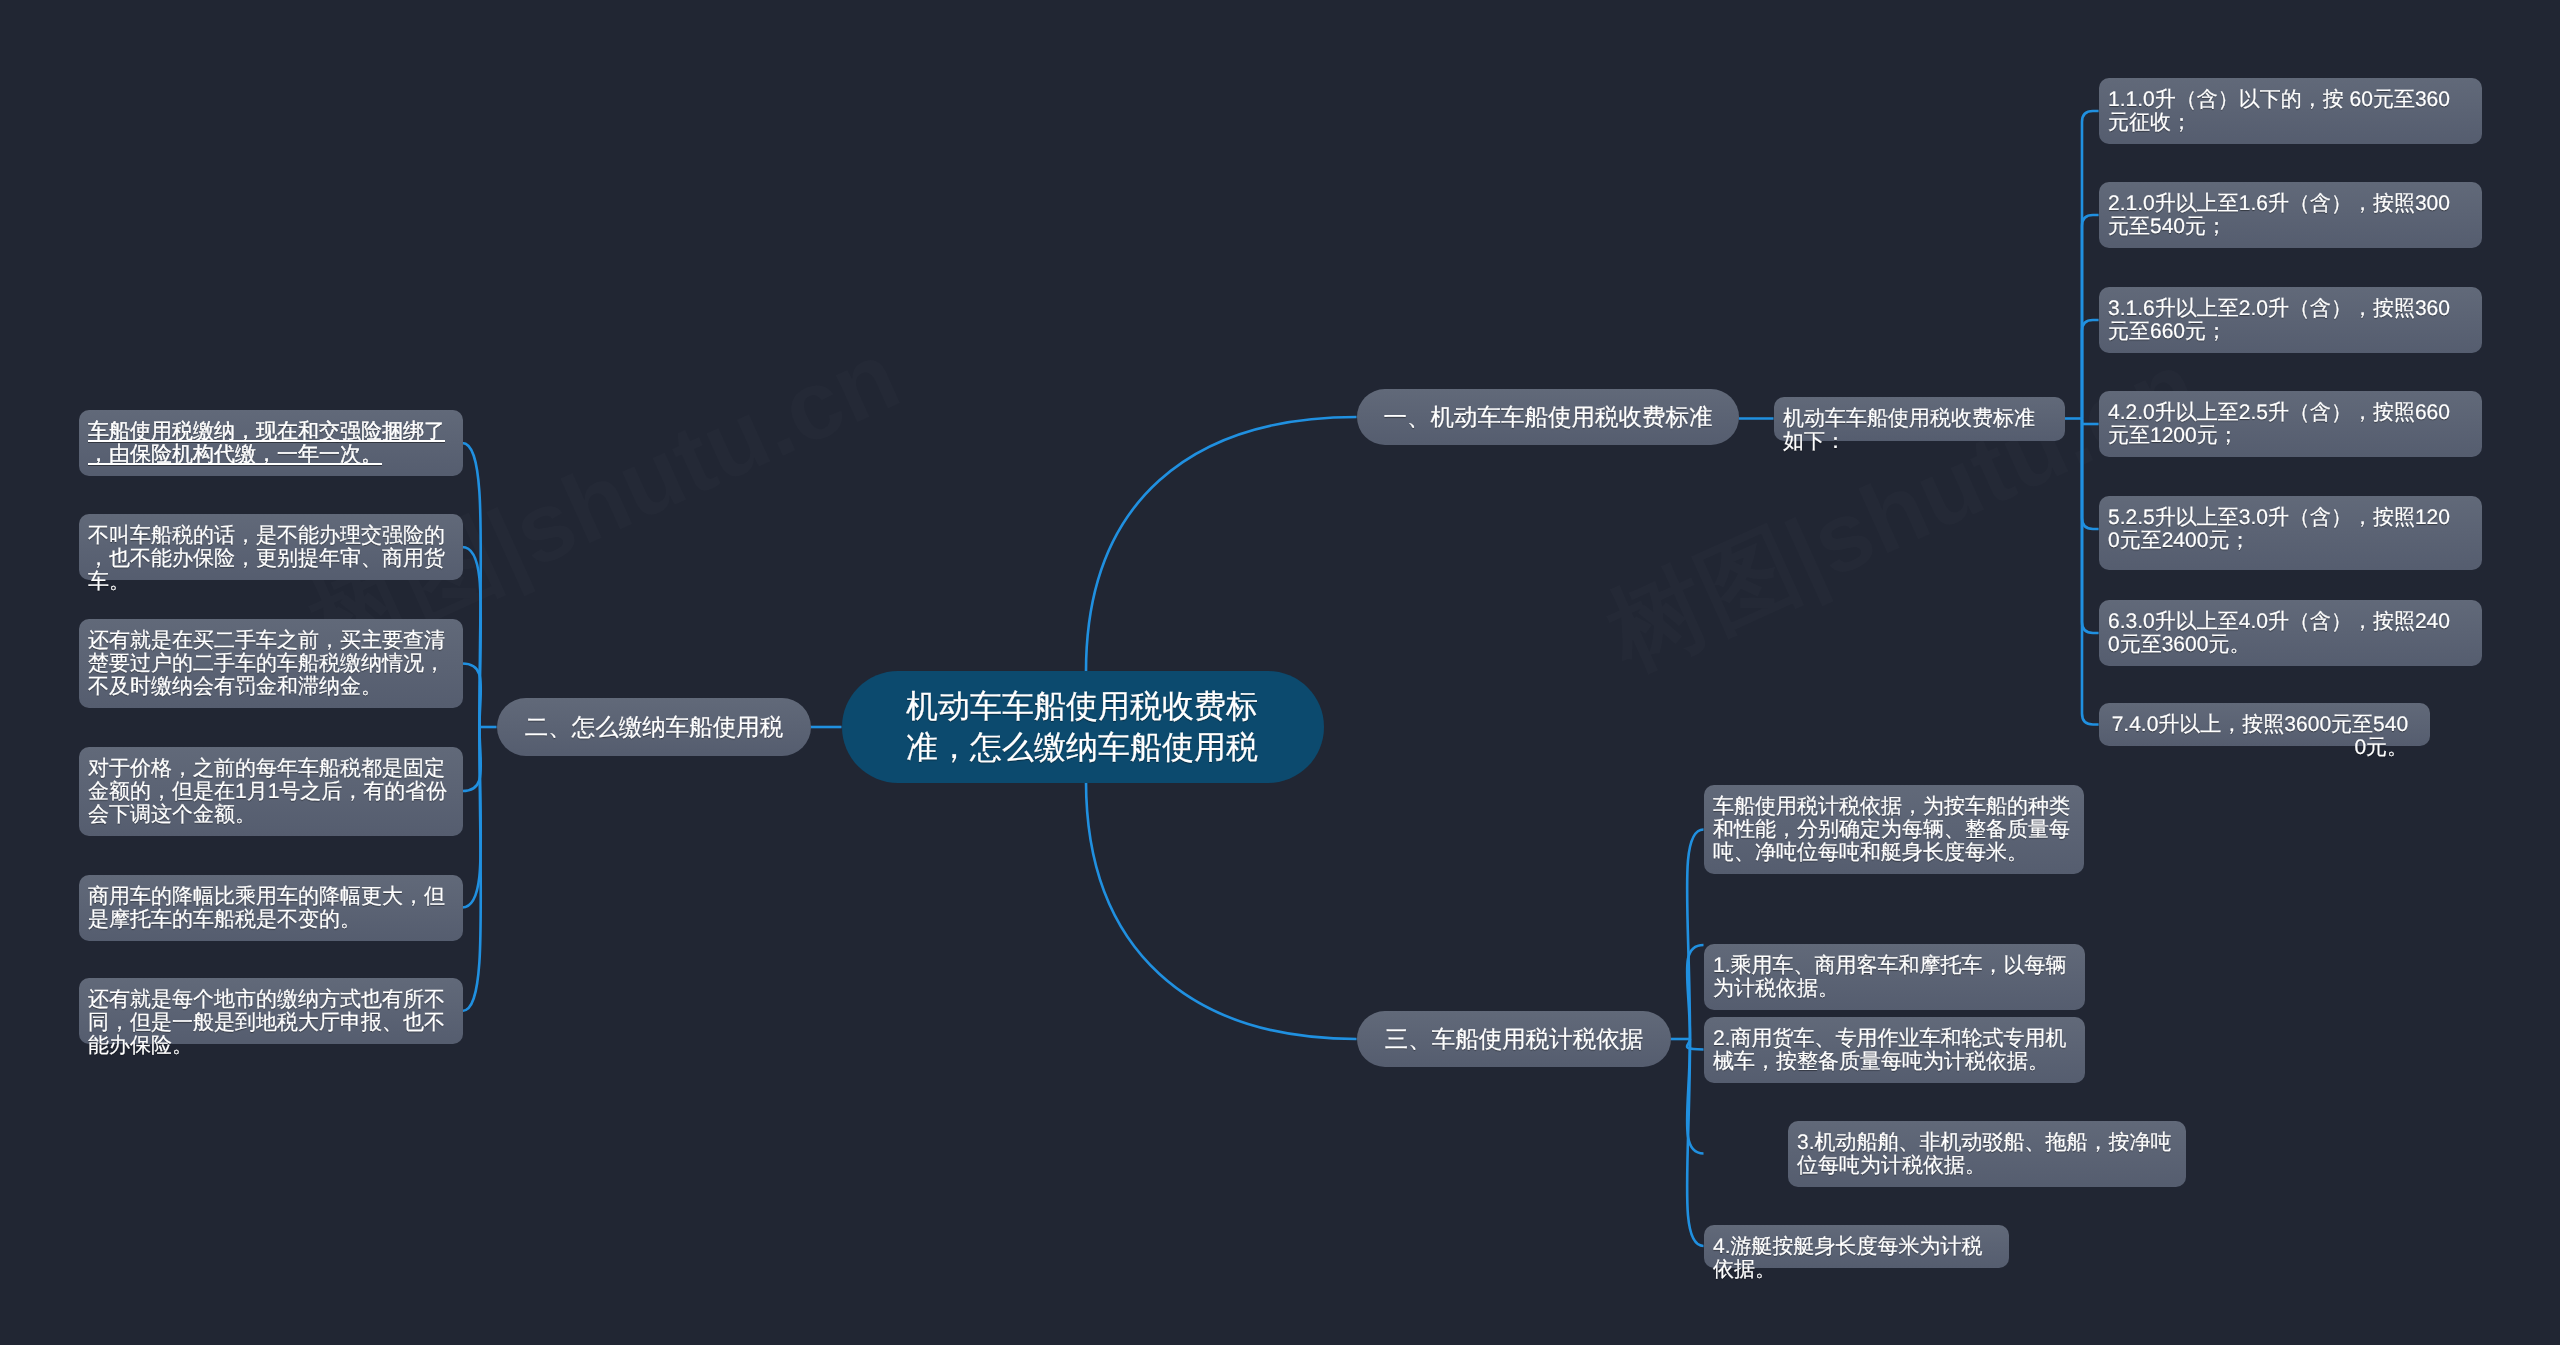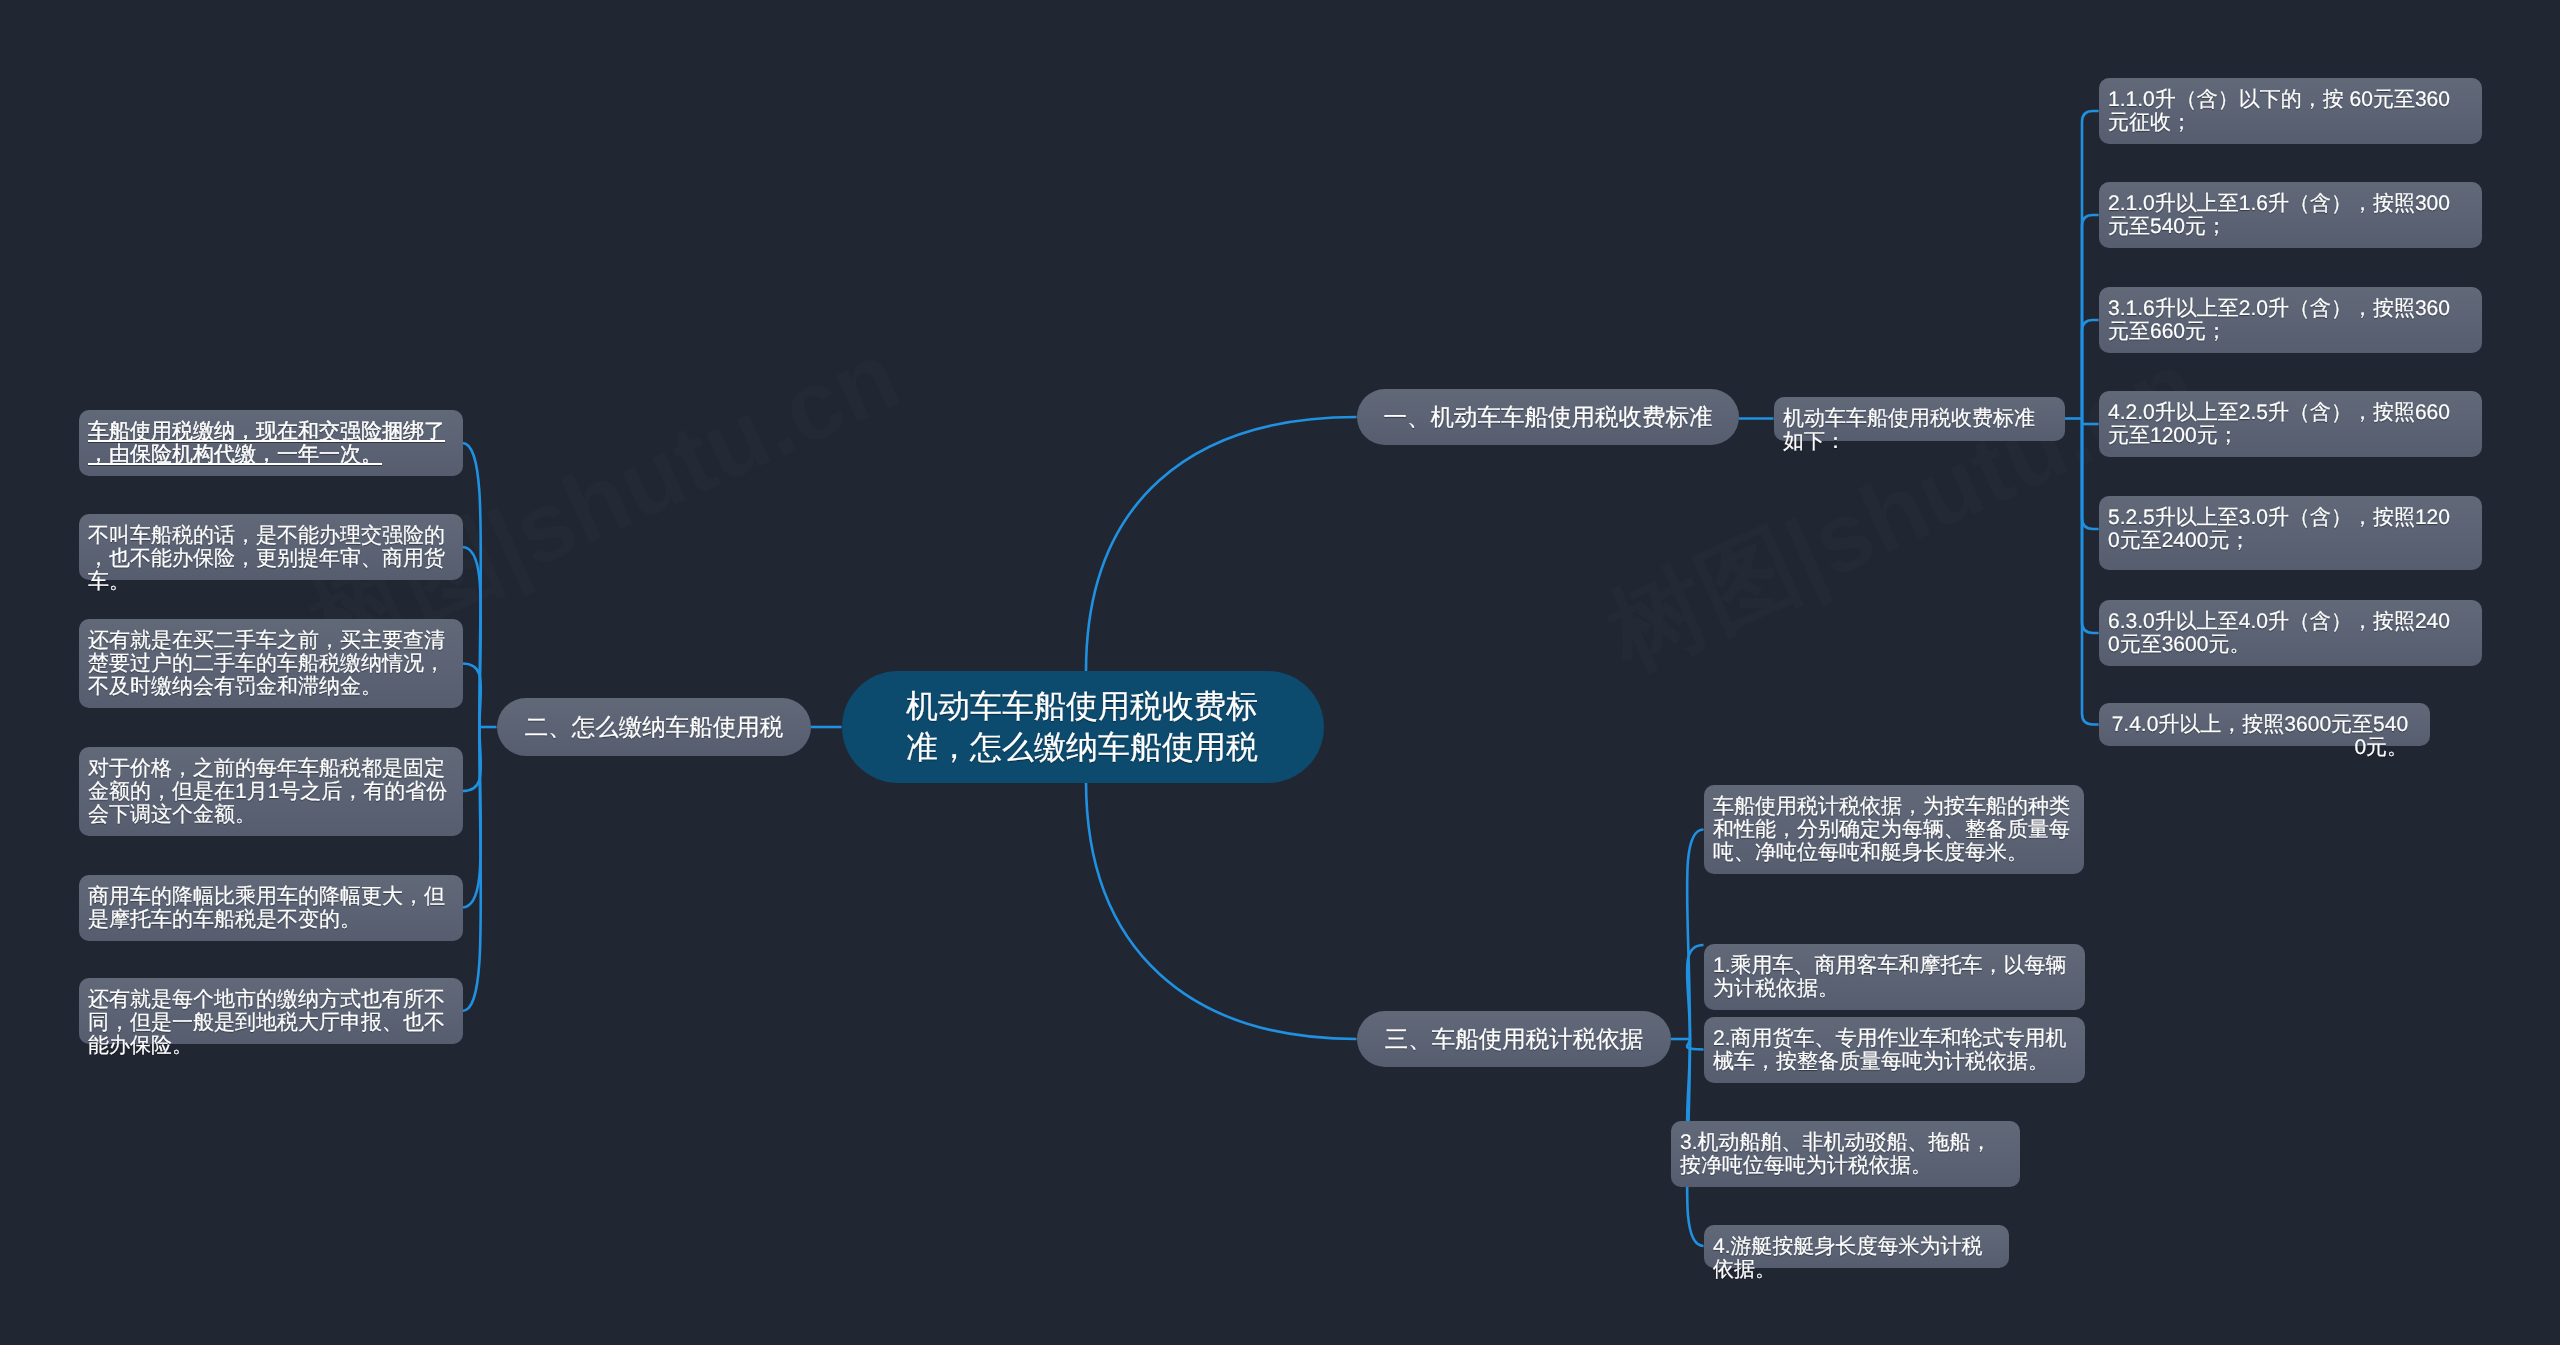--- a/index.html
+++ b/index.html
@@ -95,17 +95,17 @@
   <div class="node leaf" style="left:78.6px;top:874.5px;width:383.6px;height:66px;padding:10px 12.6px 10px 9px;">
     <span>商用车的降幅比乘用车的降幅更大，但是摩托车的车船税是不变的。</span></div>
   <div class="node leaf" style="left:78.6px;top:978px;width:383.6px;height:66px;padding:10px 12.6px 10px 9px;">
     <span>还有就是每个地市的缴纳方式也有所不同，但是一般是到地税大厅申报、也不能办保险。</span></div>
   <div class="node leaf" style="left:1703.5px;top:785px;width:380.0px;height:89px;padding:10px 9.0px 10px 9px;">
     <span>车船使用税计税依据，为按车船的种类和性能，分别确定为每辆、整备质量每吨、净吨位每吨和艇身长度每米。</span></div>
   <div class="node leaf" style="left:1703.5px;top:944px;width:380.8px;height:66px;padding:10px 12.8px 10px 9px;">
     <span>1.乘用车、商用客车和摩托车，以每辆为计税依据。</span></div>
   <div class="node leaf" style="left:1703.5px;top:1016.5px;width:380.8px;height:66px;padding:10px 12.8px 10px 9px;">
     <span>2.商用货车、专用作业车和轮式专用机械车，按整备质量每吨为计税依据。</span></div>
-  <div class="node leaf" style="left:1671px;top:1120.5px;width:349px;height:66px;padding:10px 12.8px 10px 9px;">
+  <div class="node leaf" style="left:1788px;top:1120.5px;width:398px;height:66px;padding:10px 12.8px 10px 9px;">
     <span>3.机动船舶、非机动驳船、拖船，按净吨位每吨为计税依据。</span></div>
   <div class="node leaf" style="left:1703.5px;top:1224.5px;width:305px;height:43px;padding:10px 11.0px 10px 9px;">
     <span>4.游艇按艇身长度每米为计税依据。</span></div>
 </div>
 
 </body></html>

